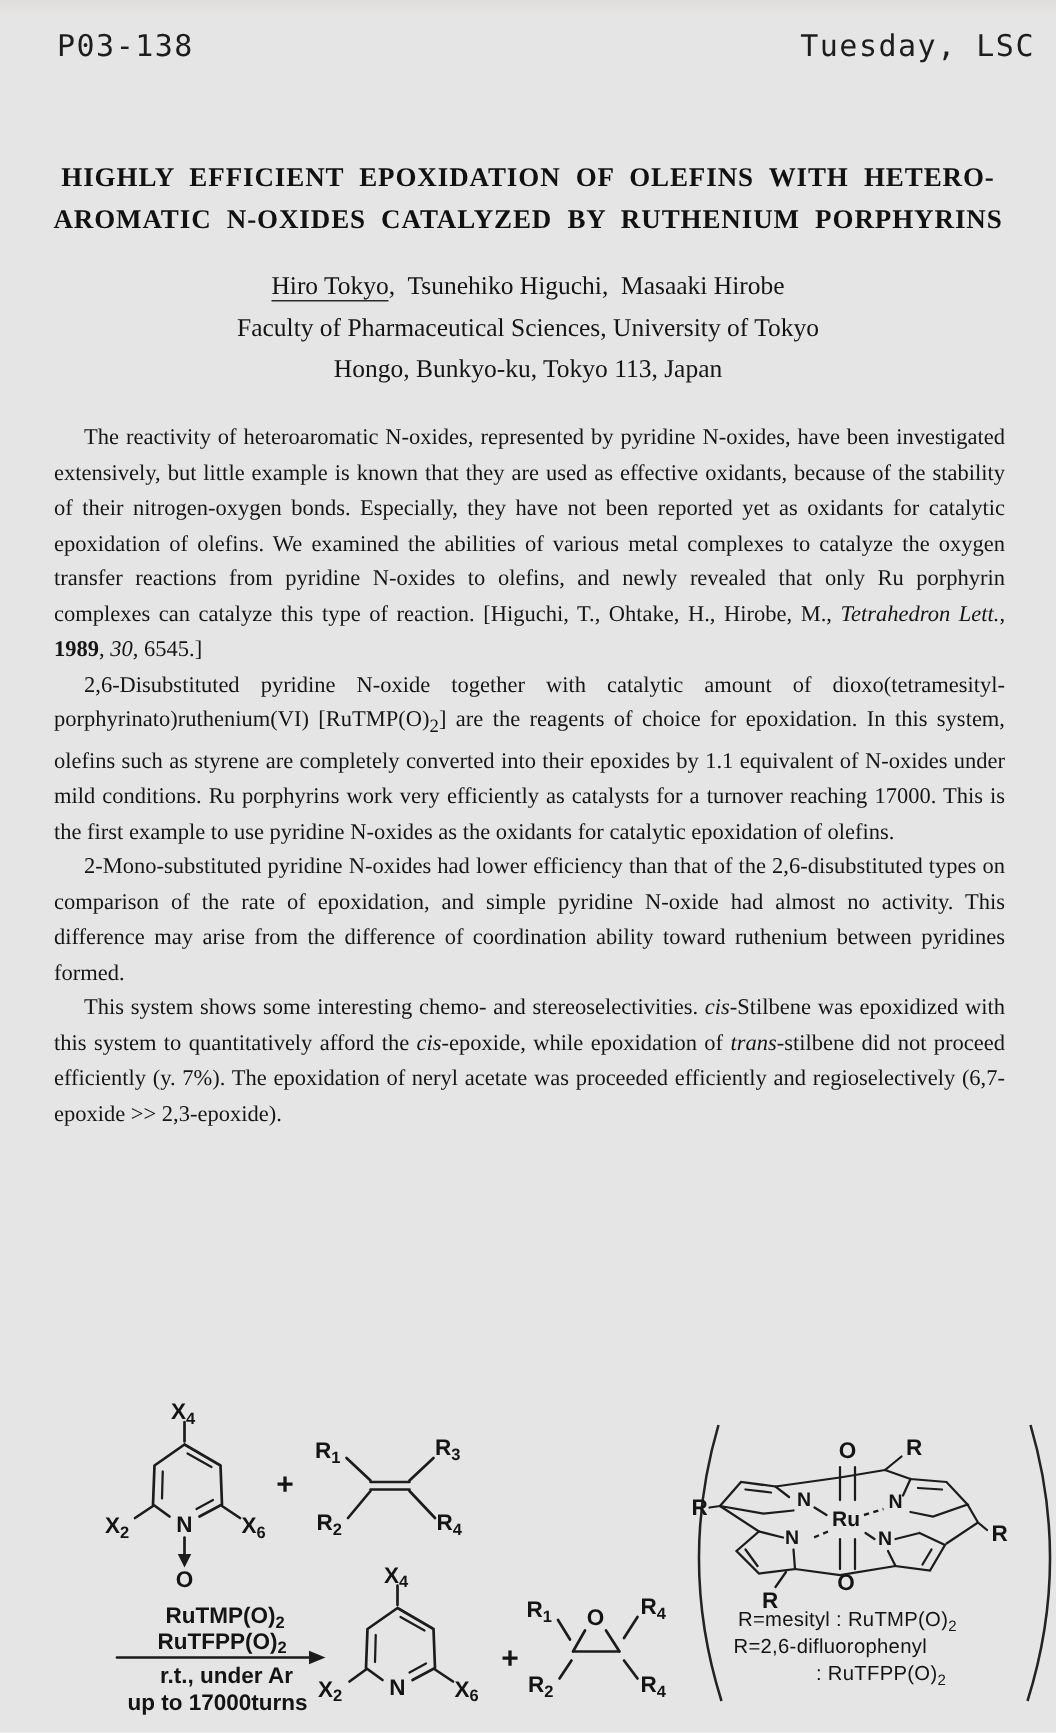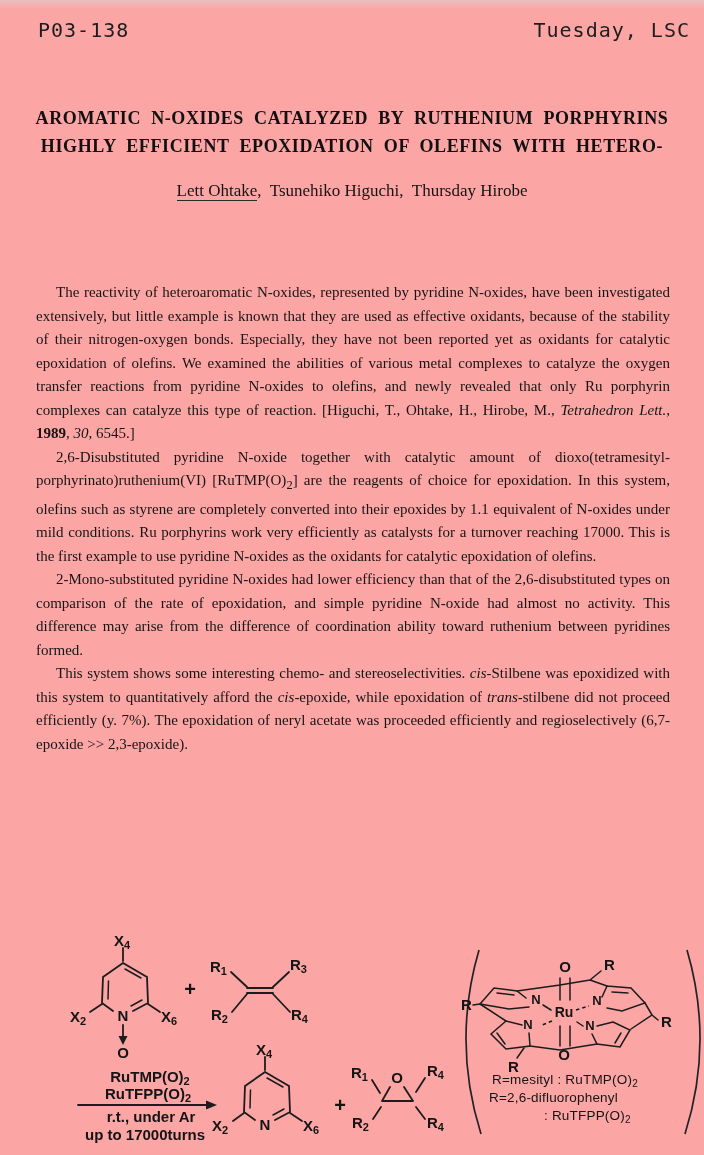--- a/index.html
+++ b/index.html
@@ -1,19 +1,19 @@
 <!DOCTYPE html>
 <html><head>
 <meta charset="utf-8">
 <style>
   html,body{margin:0;padding:0;}
   .page{
     position:relative;
     width:704px;height:1155px;
-    background:#fca5a5;
+    background:#e5e5e5;
     overflow:hidden;
     font-family:"Liberation Serif", serif;
     color:#161616;
   }
   .scan-edge{
     position:absolute;top:0;left:0;right:0;height:9px;
     background:linear-gradient(180deg,#d8d7d4,rgba(252,251,249,0));
     opacity:.55;
   }
   .header{
@@ -59,26 +59,28 @@
 
 <div class="page">
   <div class="scan-edge"></div>
 
   <div class="header">
     <span>P03-138</span>
     <span>Tuesday, LSC</span>
   </div>
 
   <div class="title">
+    <div>HIGHLY EFFICIENT EPOXIDATION OF OLEFINS WITH HETERO-</div>
     <div>AROMATIC N-OXIDES CATALYZED BY RUTHENIUM PORPHYRINS</div>
-    <div>HIGHLY EFFICIENT EPOXIDATION OF OLEFINS WITH HETERO-</div>
   </div>
 
   <div class="authors">
-    <div><span class="ul">Lett Ohtake</span><span class="pre">,  Tsunehiko Higuchi,  Thursday Hirobe</span></div>
+    <div><span class="ul">Hiro Tokyo</span><span class="pre">,  Tsunehiko Higuchi,  Masaaki Hirobe</span></div>
+    <div>Faculty of Pharmaceutical Sciences, University of Tokyo</div>
+    <div>Hongo, Bunkyo-ku, Tokyo 113, Japan</div>
   </div>
 
   <div class="abstract">
       <p><span>The reactivity of heteroaromatic N-oxides, represented by pyridine N-oxides, have been investigated extensively, but little example is known that they are used as effective oxidants, because of the stability of their nitrogen-oxygen bonds. Especially, they have not been reported yet as oxidants for catalytic epoxidation of olefins. We examined the abilities of various metal complexes to catalyze the oxygen transfer reactions from pyridine N-oxides to olefins, and newly revealed that only Ru porphyrin complexes can catalyze this type of reaction. [Higuchi, T., Ohtake, H., Hirobe, M., </span><i>Tetrahedron Lett.</i><span>, </span><b>1989</b><span>, </span><i>30</i><span>, 6545.]</span></p>
       <p><span>2,6-Disubstituted pyridine N-oxide together with catalytic amount of dioxo(tetramesityl-porphyrinato)ruthenium(VI) [RuTMP(O)</span><sub>2</sub><span>] are the reagents of choice for epoxidation. In this system, olefins such as styrene are completely converted into their epoxides by 1.1 equivalent of N-oxides under mild conditions. Ru porphyrins work very efficiently as catalysts for a turnover reaching 17000. This is the first example to use pyridine N-oxides as the oxidants for catalytic epoxidation of olefins.</span></p>
       <p><span>2-Mono-substituted pyridine N-oxides had lower efficiency than that of the 2,6-disubstituted types on comparison of the rate of epoxidation, and simple pyridine N-oxide had almost no activity. This difference may arise from the difference of coordination ability toward ruthenium between pyridines formed.</span></p>
       <p><span>This system shows some interesting chemo- and stereoselectivities. </span><i>cis</i><span>-Stilbene was epoxidized with this system to quantitatively afford the </span><i>cis</i><span>-epoxide, while epoxidation of </span><i>trans</i><span>-stilbene did not proceed efficiently (y. 7%). The epoxidation of neryl acetate was proceeded efficiently and regioselectively (6,7-epoxide &gt;&gt; 2,3-epoxide).</span></p>
     </div>
 
   <svg class="scheme" width="704" height="235" viewBox="0 920 704 235" xmlns="http://www.w3.org/2000/svg">

